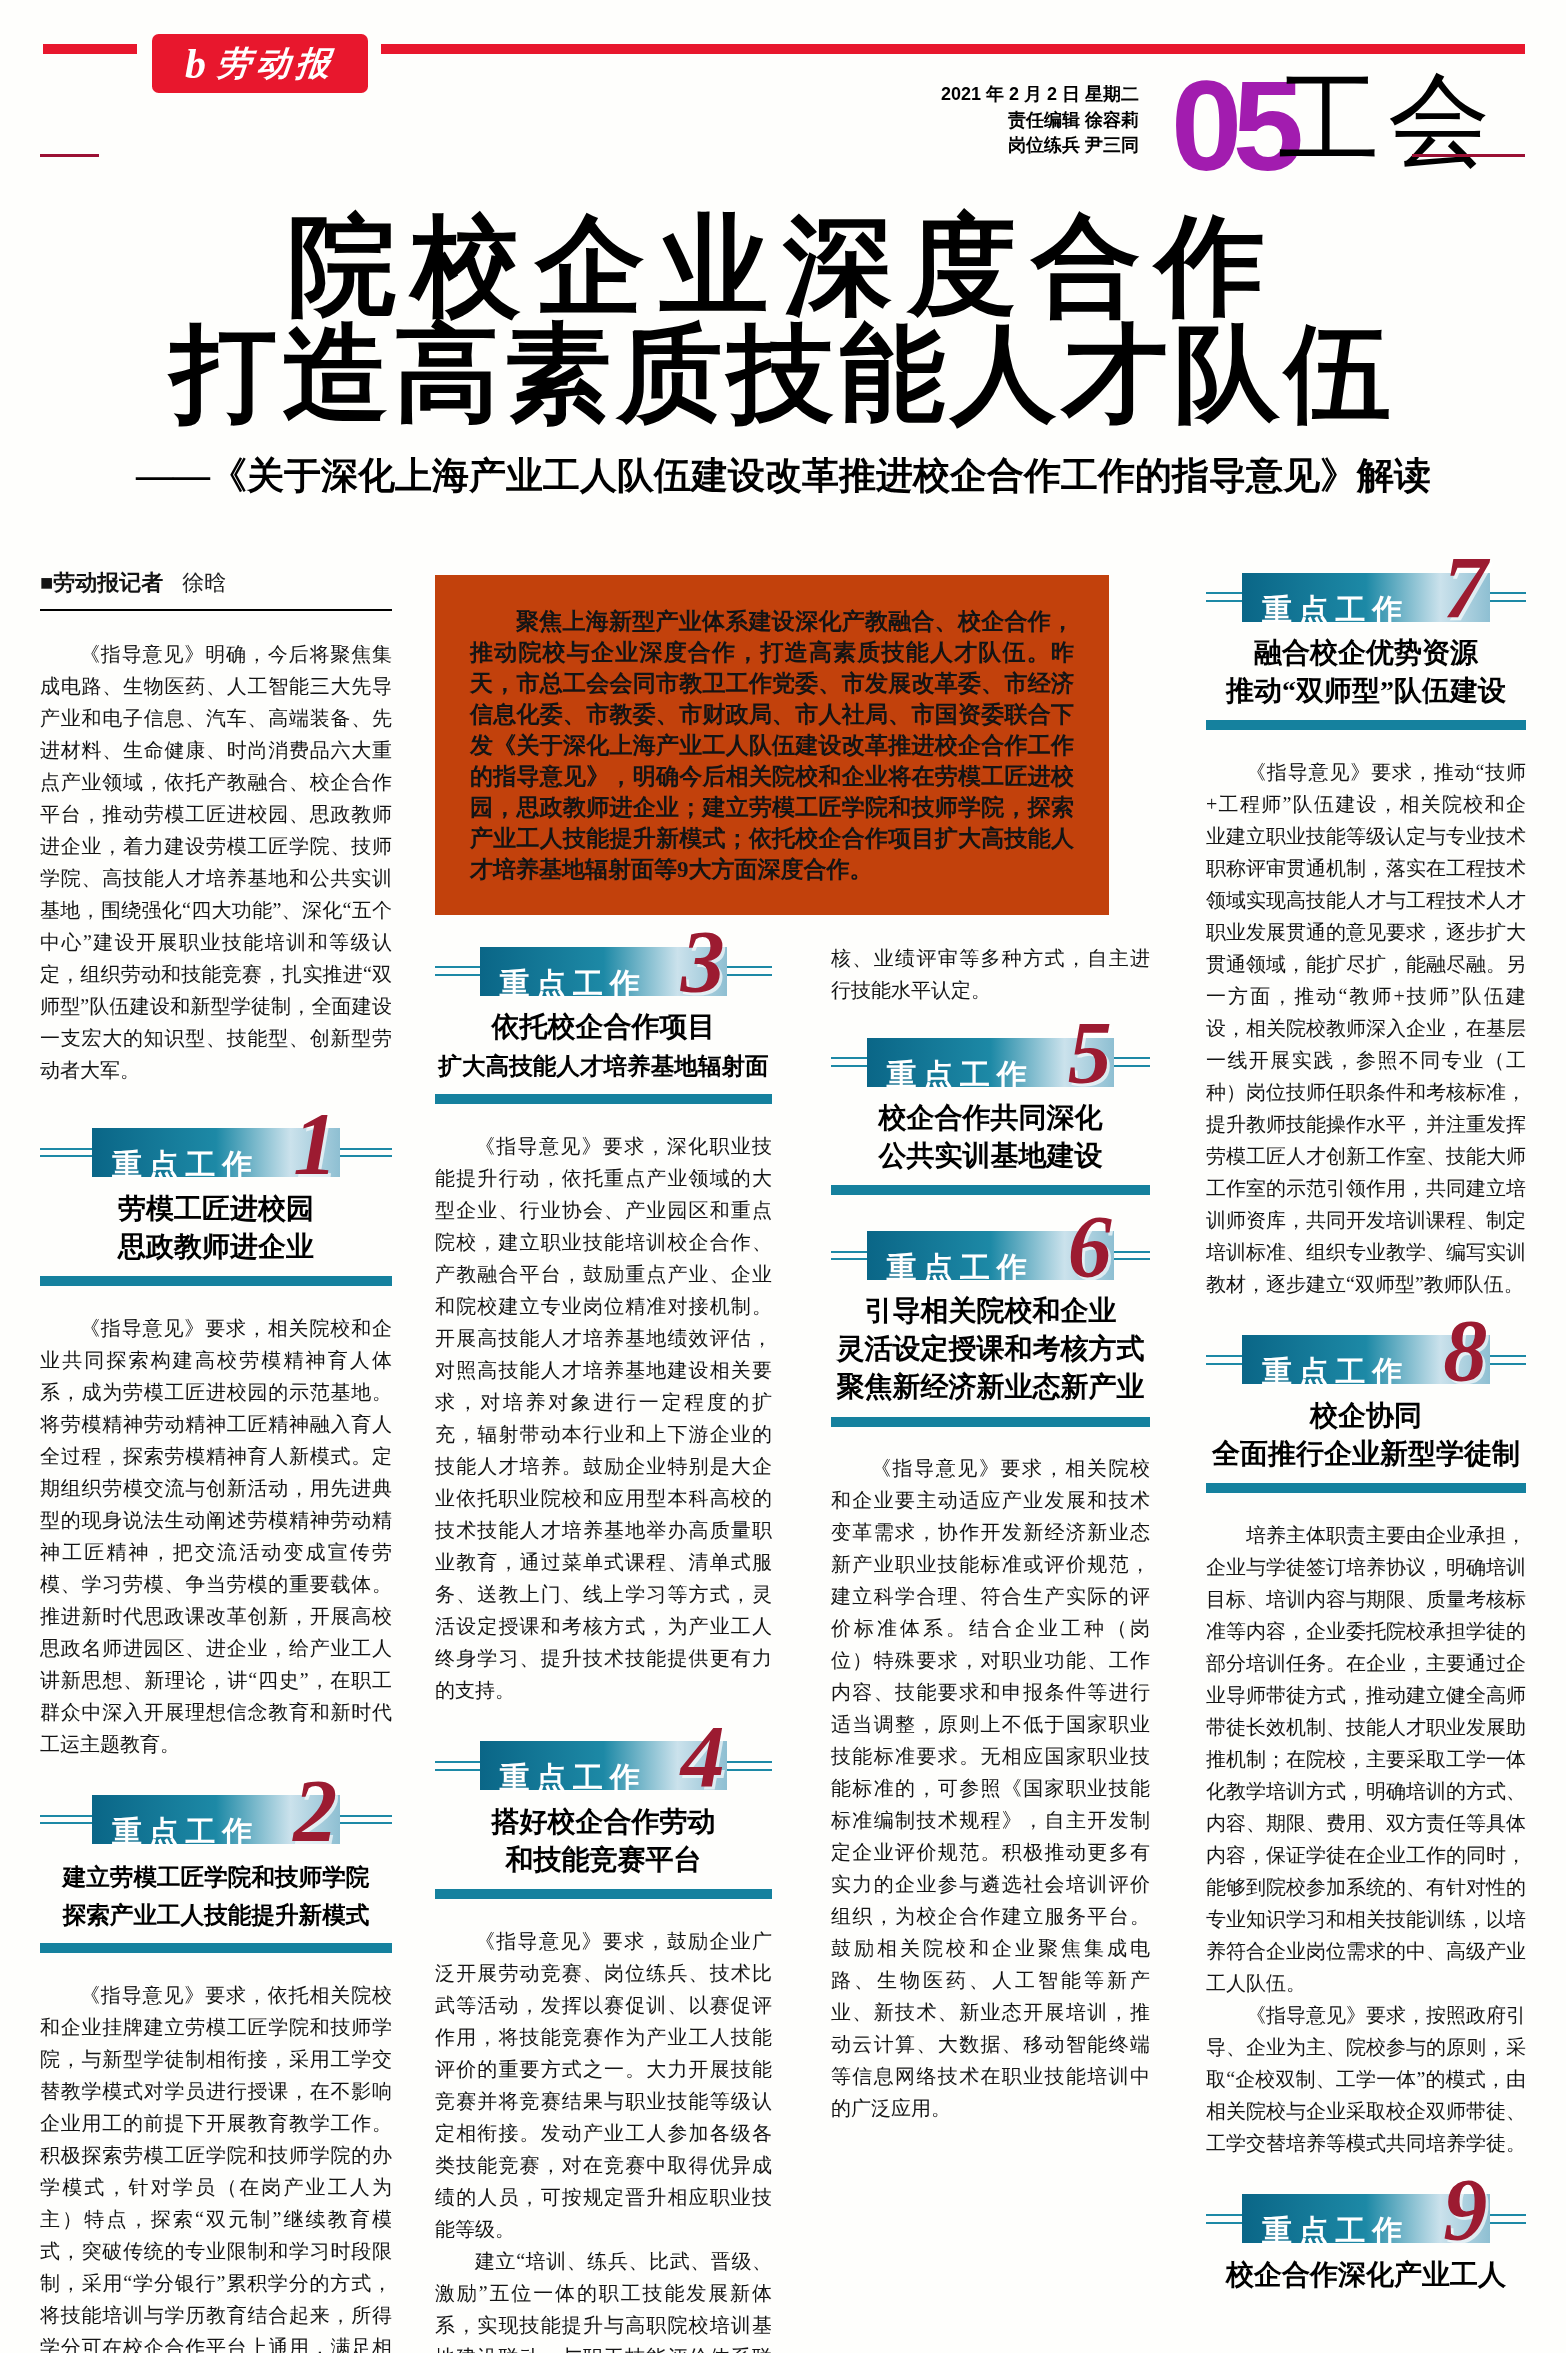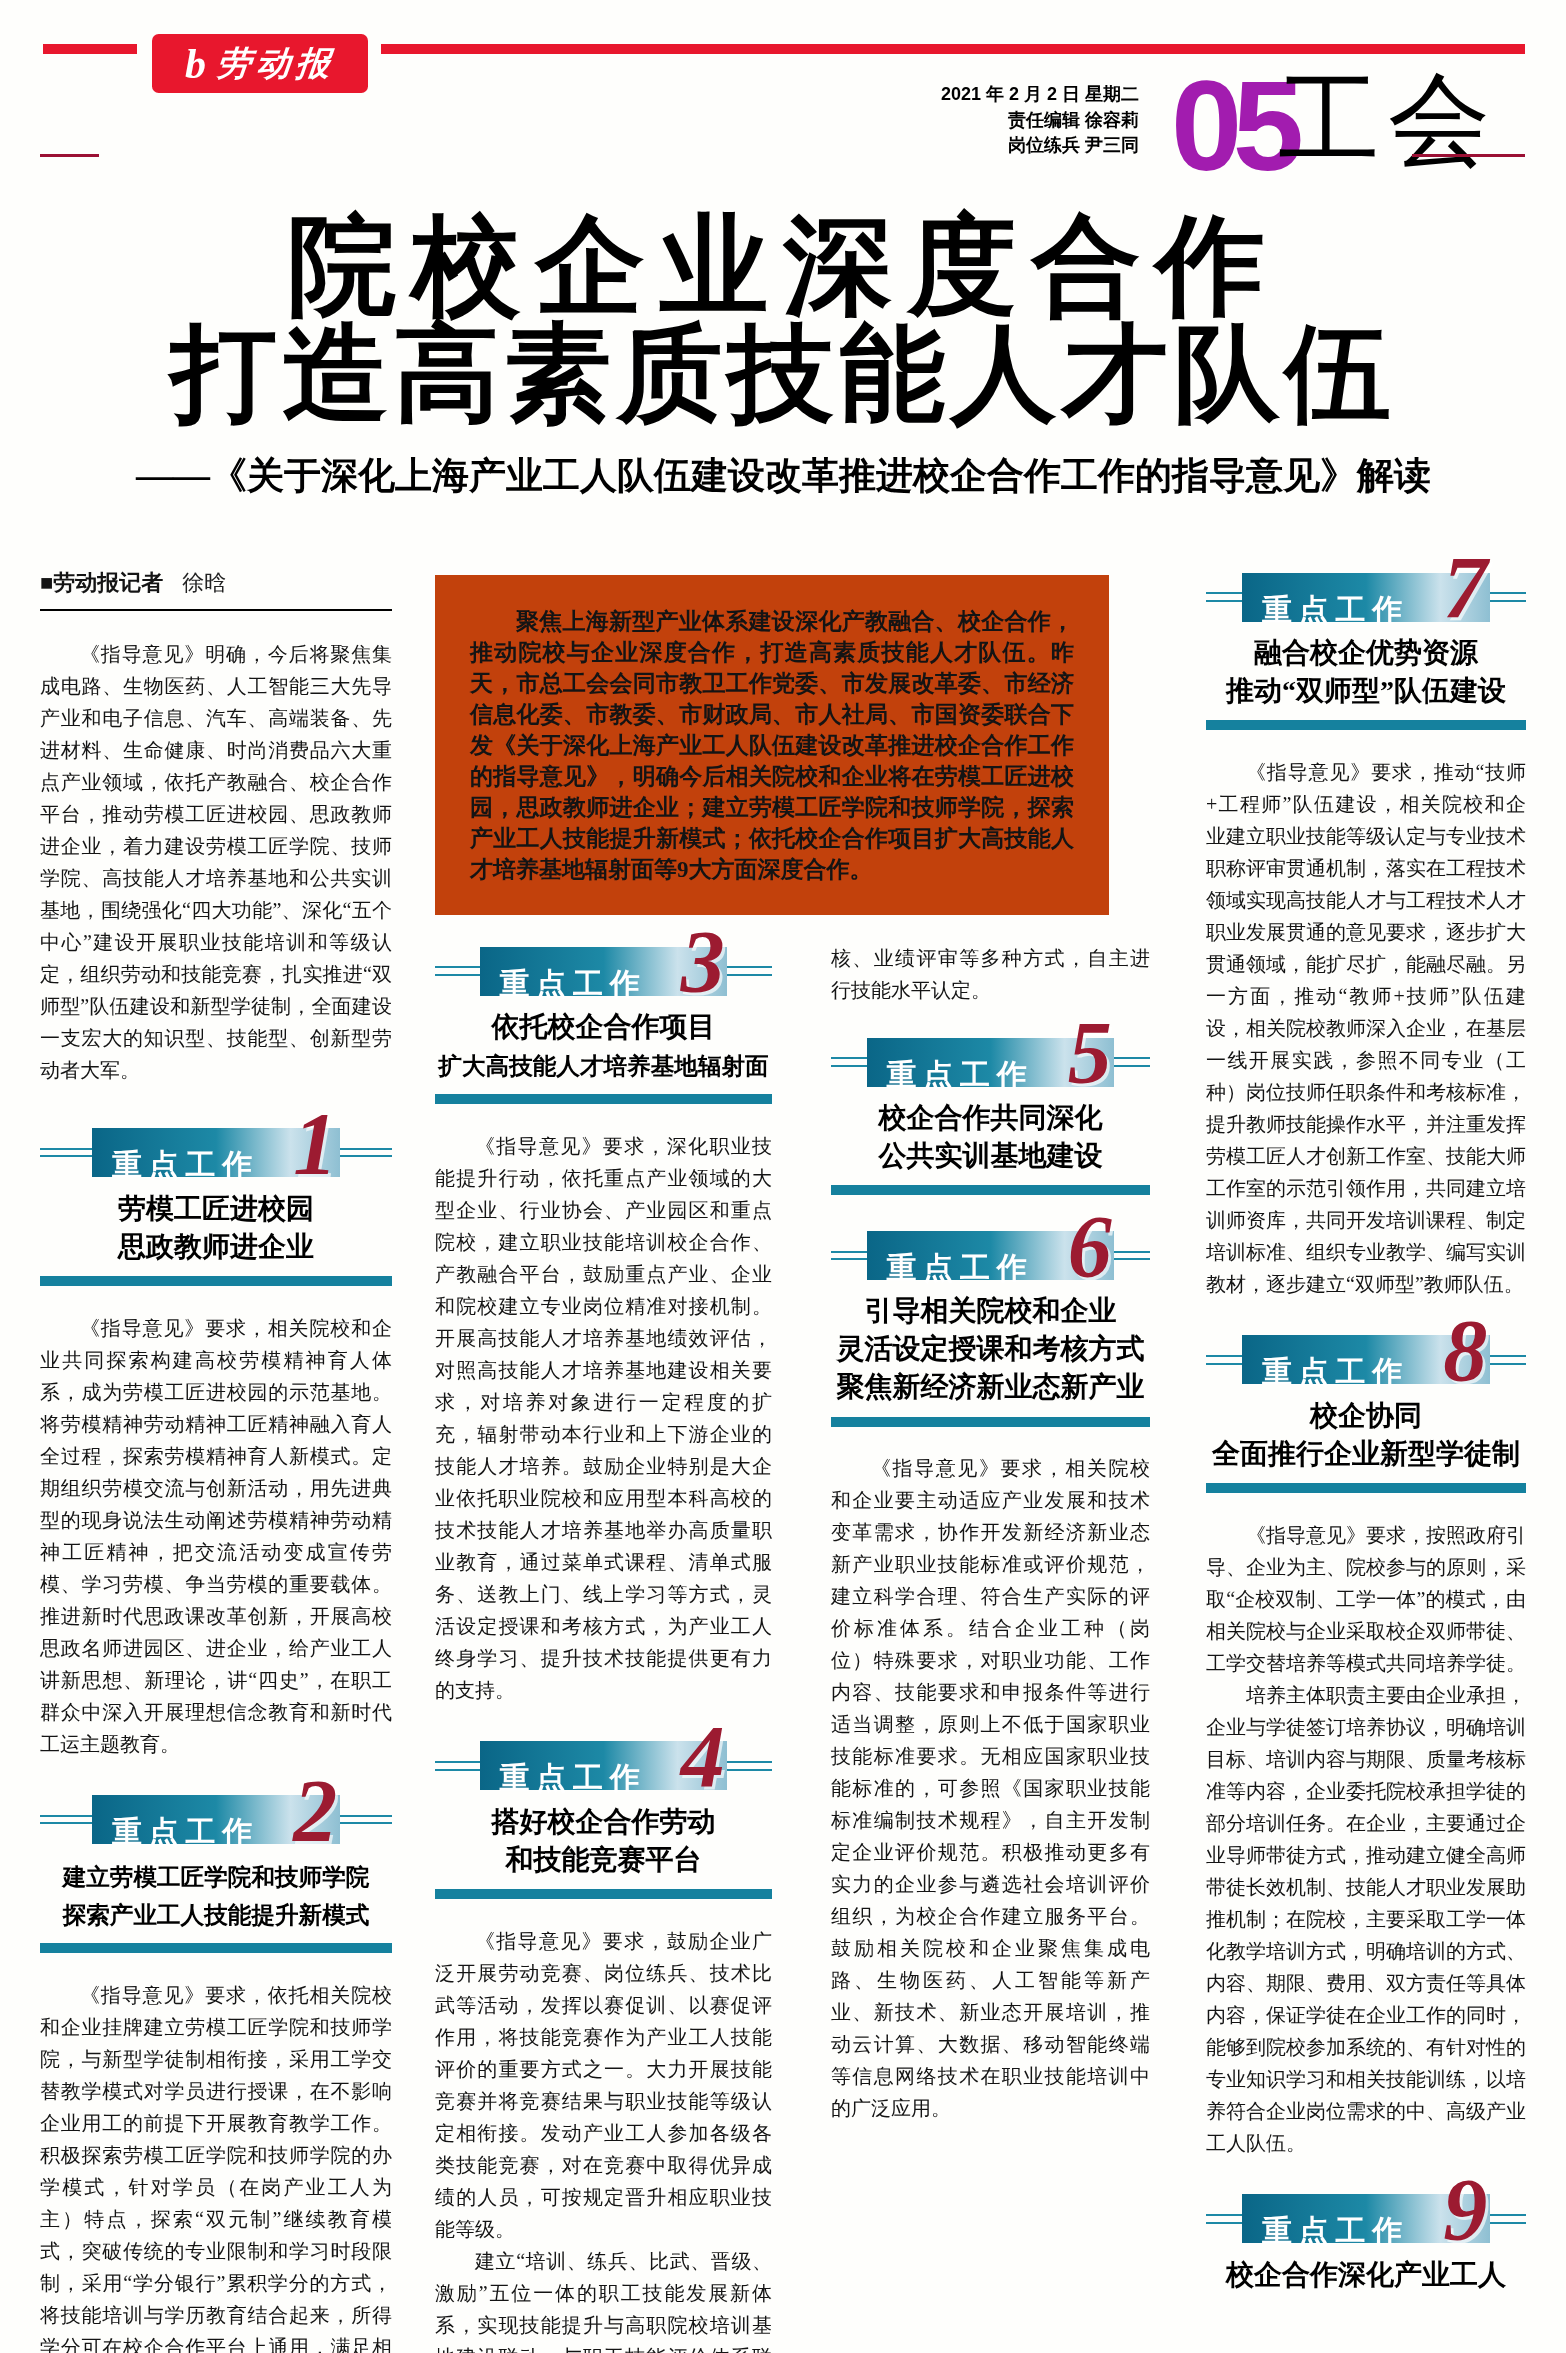--- a/index.html
+++ b/index.html
@@ -241,22 +241,22 @@
           <span class="badge-label">重点工作</span>
           <span class="badge-num">8</span>
         </div>
         <span class="dline"></span>
       </div>
       <h3 class="sec-title">
         <span>校企协同</span><br>
         <span>全面推行企业新型学徒制</span>
       </h3>
       <div class="teal-bar"></div>
+      <p class="bp">培养主体职责主要由企业承担，企业与学徒签订培养协议，明确培训目标、培训内容与期限、质量考核标准等内容，企业委托院校承担学徒的部分培训任务。在企业，主要通过企业导师带徒方式，推动建立健全高师带徒长效机制、技能人才职业发展助推机制；在院校，主要采取工学一体化教学培训方式，明确培训的方式、内容、期限、费用、双方责任等具体内容，保证学徒在企业工作的同时，能够到院校参加系统的、有针对性的专业知识学习和相关技能训练，以培养符合企业岗位需求的中、高级产业工人队伍。</p>
       <p class="bp">《指导意见》要求，按照政府引导、企业为主、院校参与的原则，采取“企校双制、工学一体”的模式，由相关院校与企业采取校企双师带徒、工学交替培养等模式共同培养学徒。</p>
-      <p class="bp">培养主体职责主要由企业承担，企业与学徒签订培养协议，明确培训目标、培训内容与期限、质量考核标准等内容，企业委托院校承担学徒的部分培训任务。在企业，主要通过企业导师带徒方式，推动建立健全高师带徒长效机制、技能人才职业发展助推机制；在院校，主要采取工学一体化教学培训方式，明确培训的方式、内容、期限、费用、双方责任等具体内容，保证学徒在企业工作的同时，能够到院校参加系统的、有针对性的专业知识学习和相关技能训练，以培养符合企业岗位需求的中、高级产业工人队伍。</p>
     </section>
 
     <section class="sec">
       <div class="badge-row">
         <span class="dline"></span>
         <div class="badge">
           <span class="badge-label">重点工作</span>
           <span class="badge-num">9</span>
         </div>
         <span class="dline"></span>

